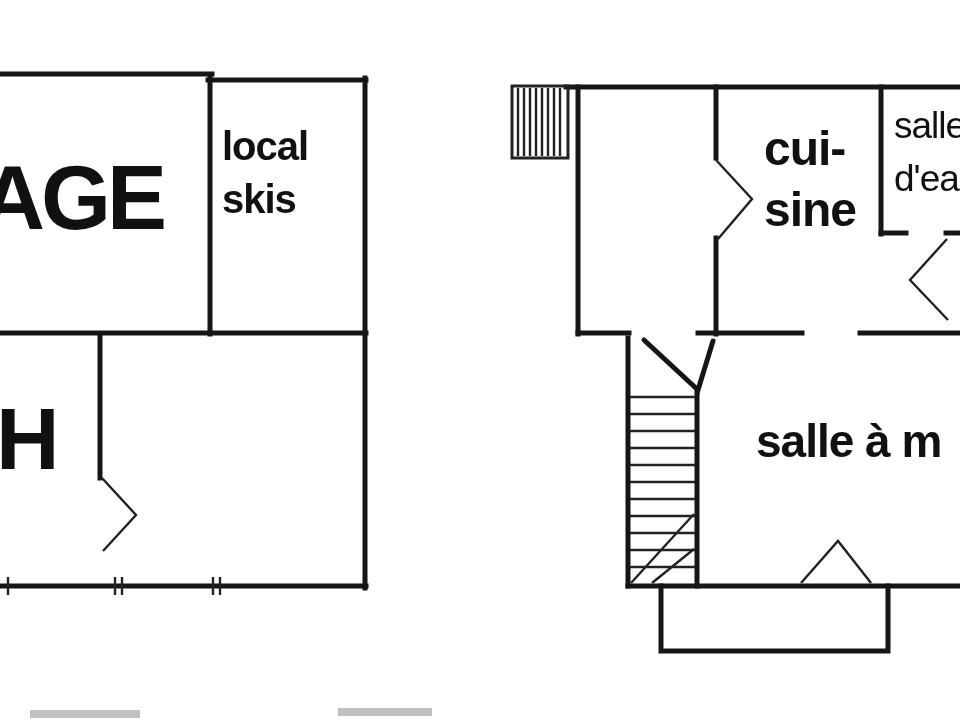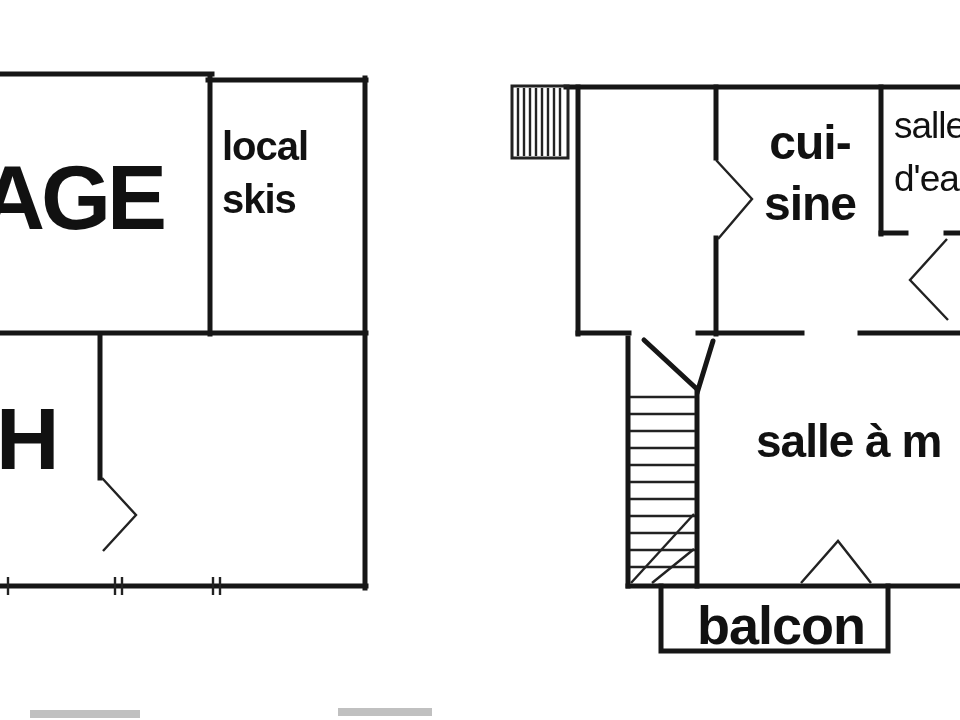--- a/index.html
+++ b/index.html
@@ -128,23 +128,22 @@
 
   <div class="lbl w800" style="left:-20px; top:140px; font-size:90px; letter-spacing:-4px;">AGE</div>
 
   <div class="lbl w700" style="left:222px; top:120px; font-size:40px; line-height:1.32;">local
 skis</div>
 
   <div class="lbl w800" style="left:-4px; top:382px; font-size:88px;">H</div>
 
 
 
-  <div class="lbl w700" style="left:764px; top:112px; font-size:48px; line-height:1.28;text-align:center;">cui-
+  <div class="lbl w700" style="left:764px; top:118px; font-size:48px; line-height:1.28;">cui-
 sine</div>
 
   <div class="lbl w400" style="left:894px; top:100px; font-size:37px; line-height:1.42;">salle
 d'ea</div>
 
   <div class="lbl w700 nowrap" style="left:756px; top:412px; font-size:46px;">salle à m</div>
 
-  <div class="lbl w700" style="left:697px; top:590px; font-size:54px;">balcon</div>
 
 </div>
 
 </body></html>

